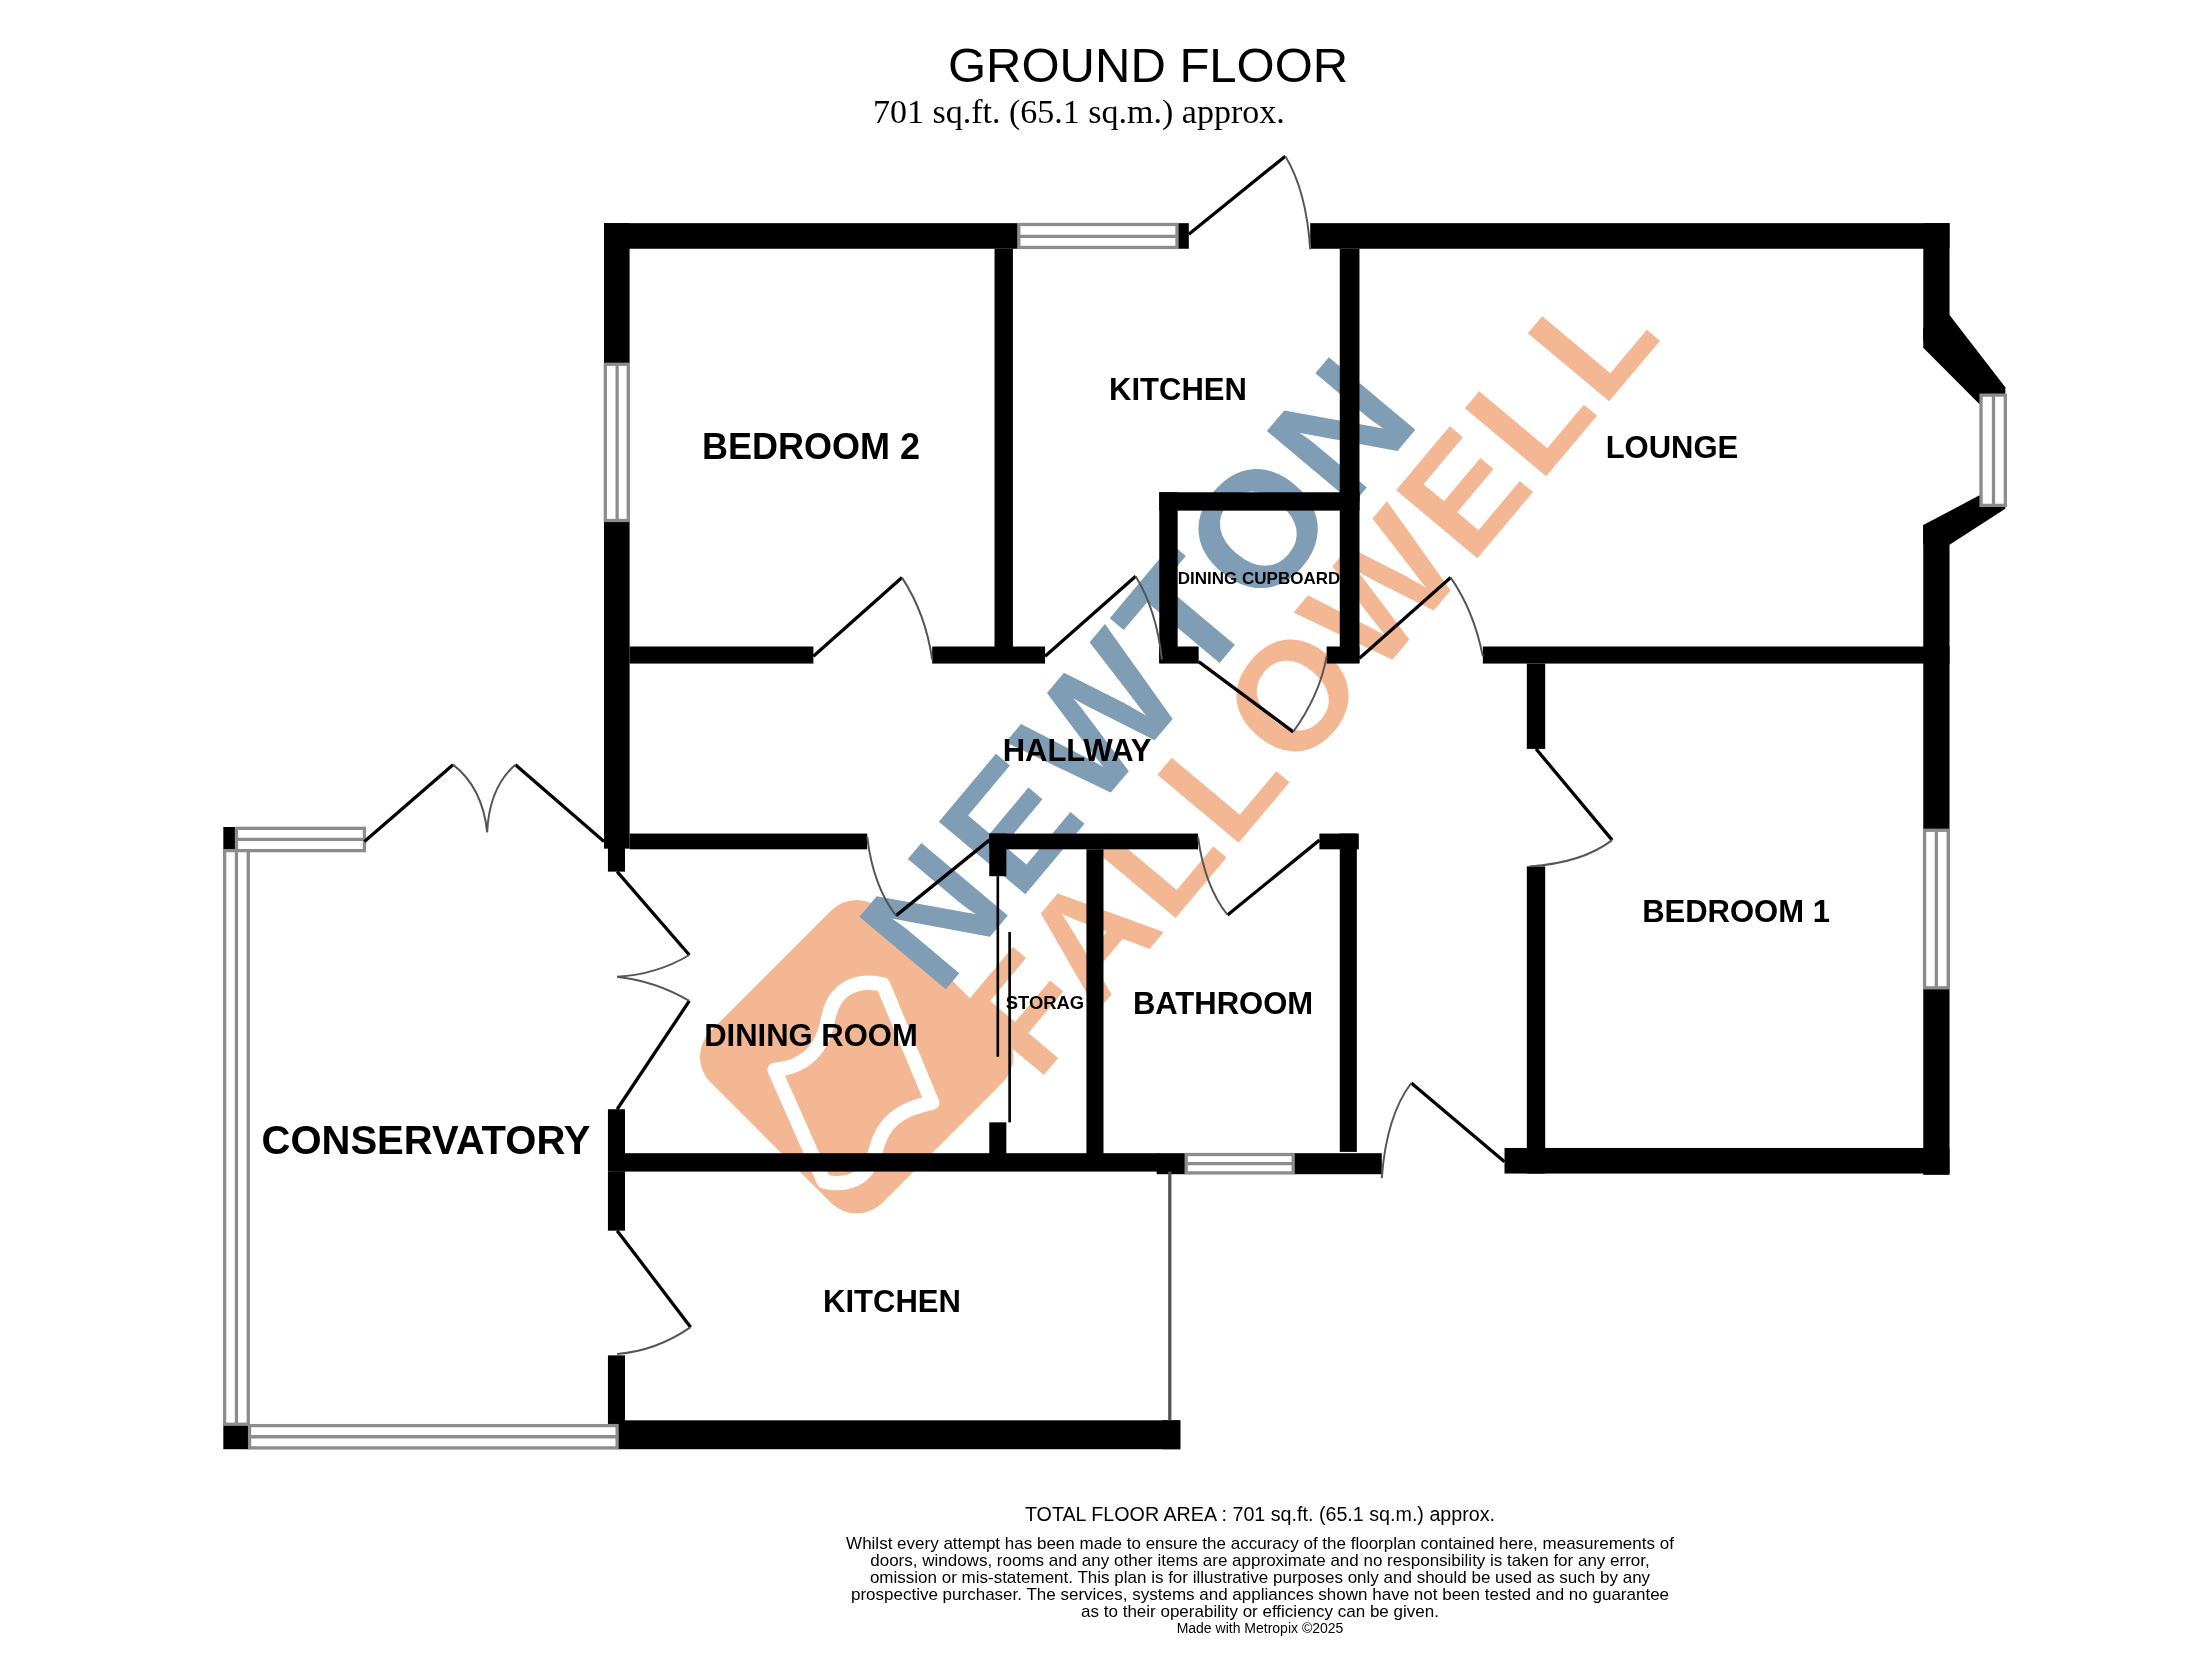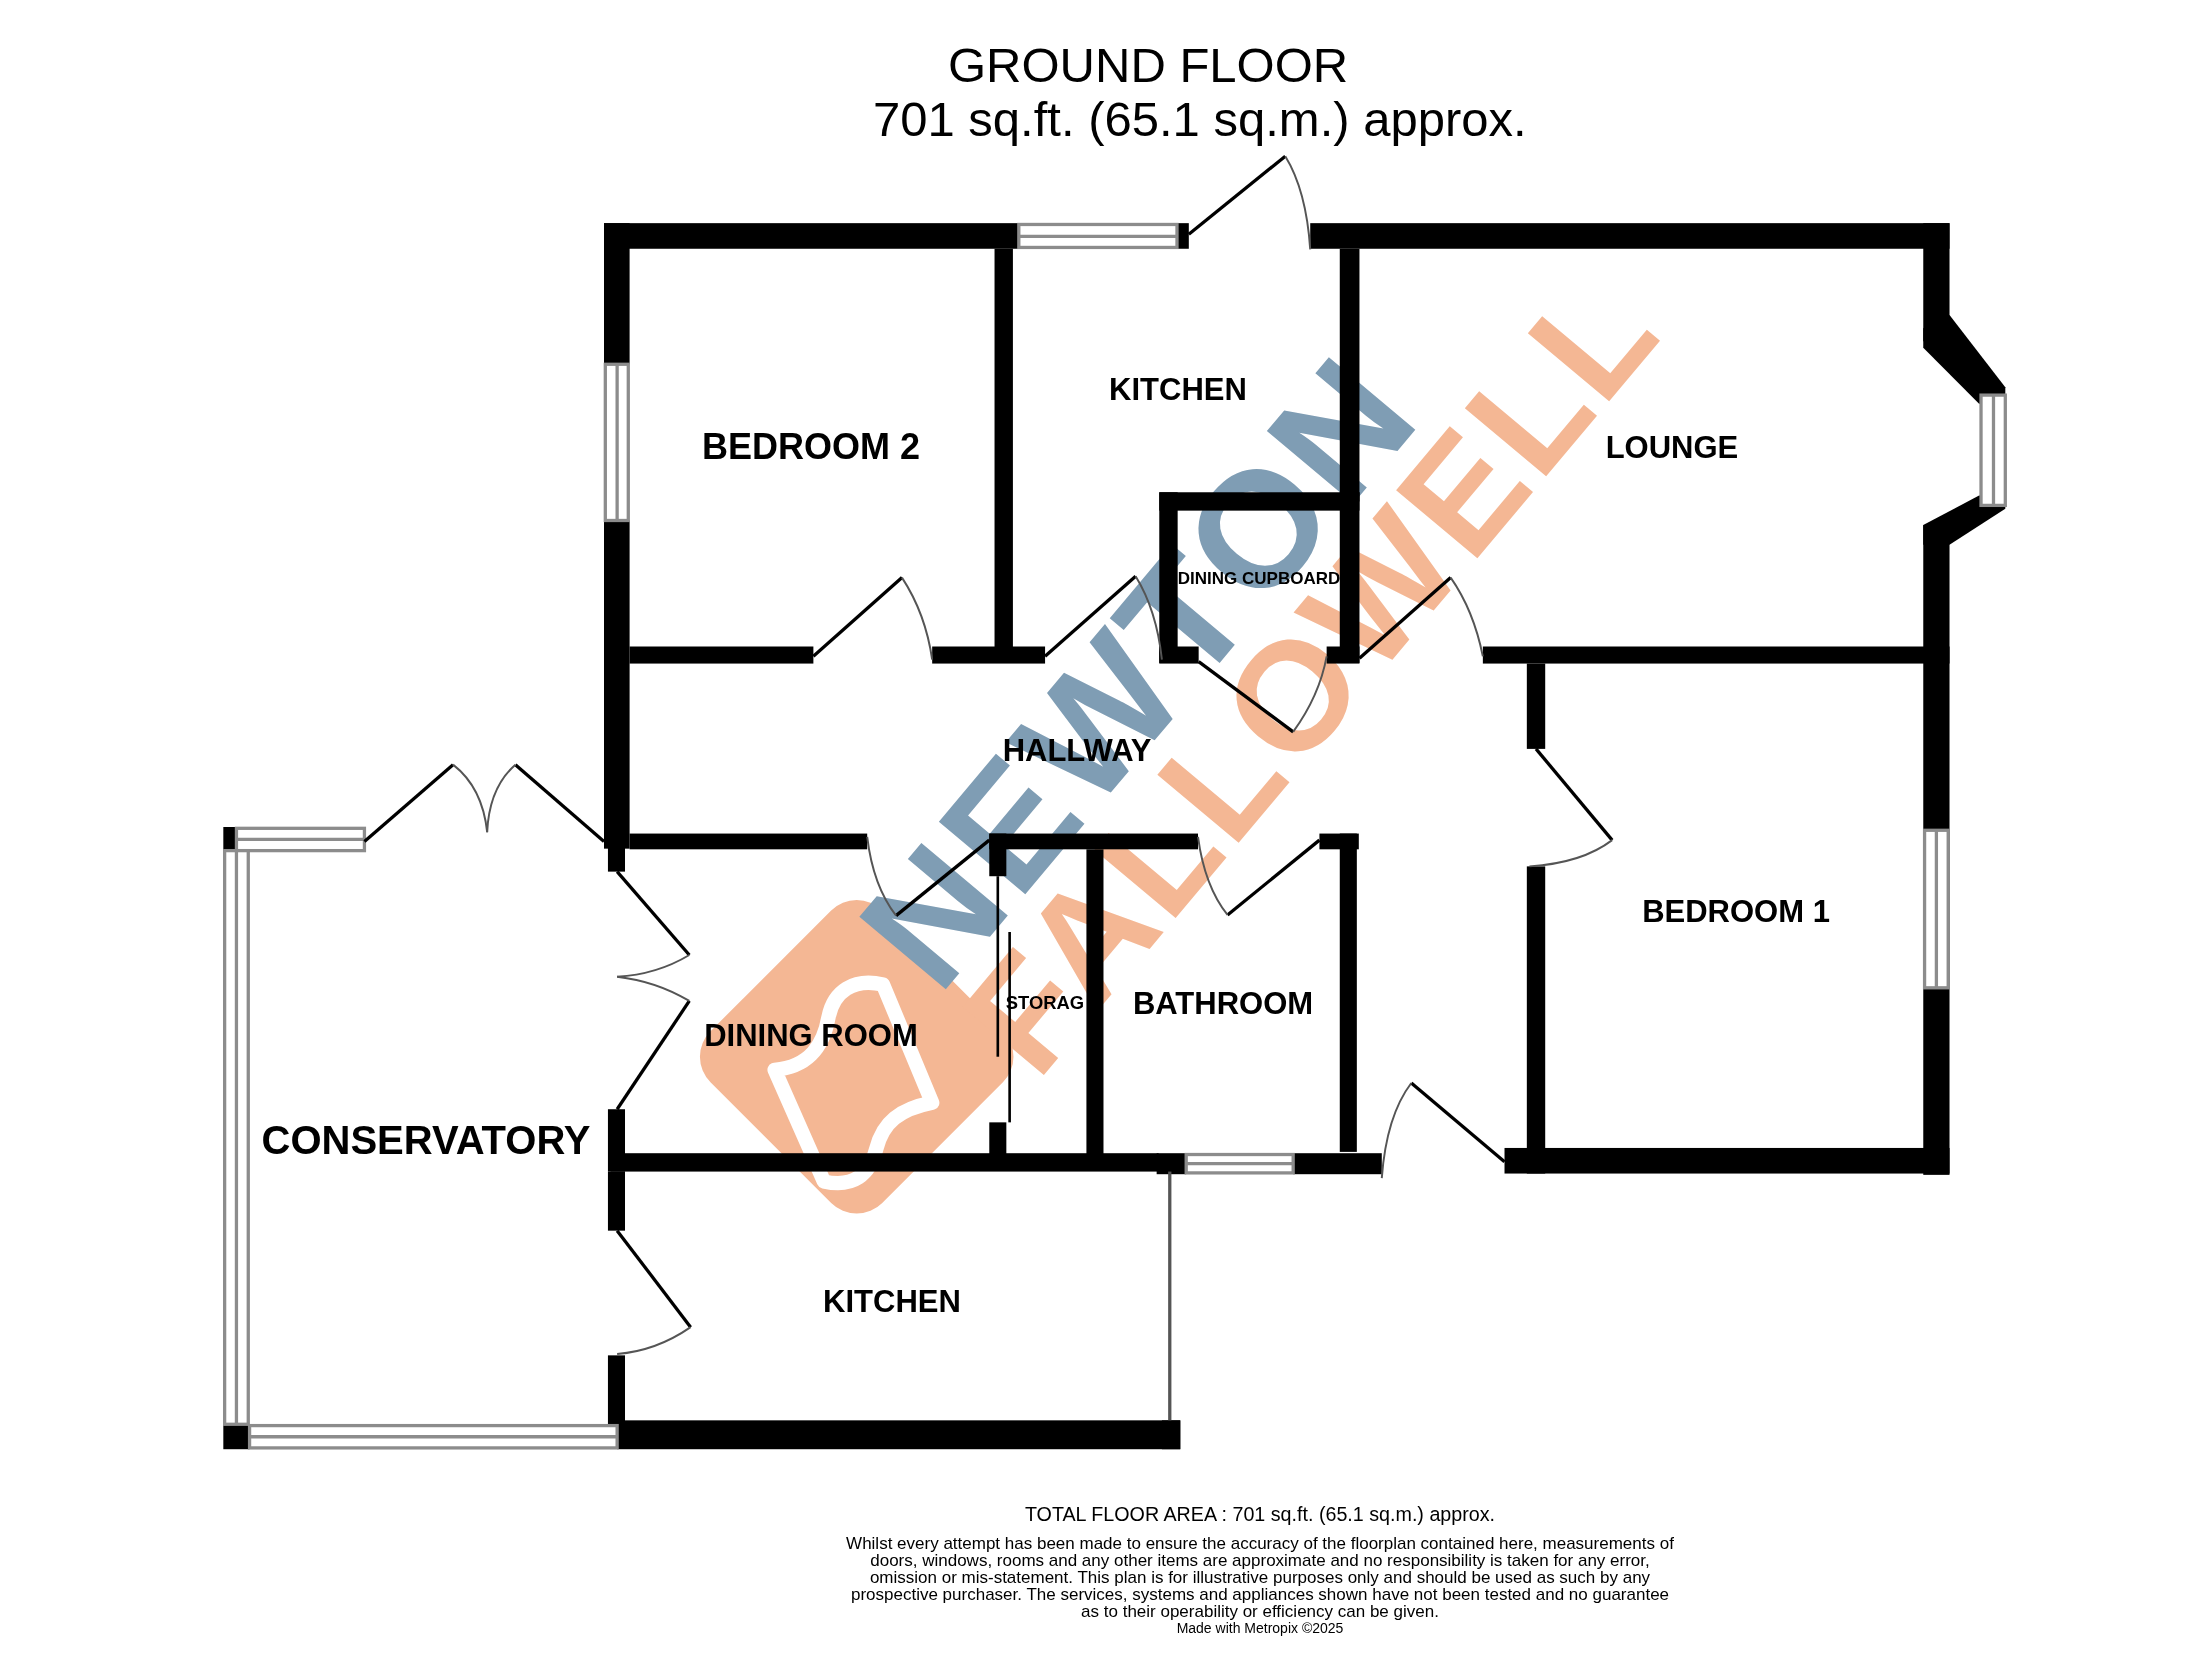--- a/index.html
+++ b/index.html
@@ -1,19 +1,19 @@
 <!DOCTYPE html>
 <html style="font-size:10.5px"><head>
 <meta charset="utf-8">
 <style>
   html, body { margin: 0; padding: 0; background: #ffffff; }
   body { width: 2205px; height: 1654px; position: relative; overflow: hidden;
          font-family: "Liberation Sans", "DejaVu Sans", sans-serif; color: #000; }
   .floor-name { position: absolute; left: 948px; top: 41px; font-size: 49px; line-height: 1; white-space: nowrap; }
-  .floor-area { position: absolute; left: 873px; top: 95px; font-size: 49px; line-height: 1; white-space: nowrap; }
+  .floor-area { position: absolute; left: 873px; top: 95px; font-size: 34px; line-height: 1; white-space: nowrap; font-family: Liberation Serif, serif; }
   svg.plan { position: absolute; left: 0; top: 0; }
   .room-label { position: absolute; font-weight: bold; white-space: nowrap; transform: translate(-50%, -50%); line-height: 1; }
   .footer { position: absolute; left: 840px; width: 840px; text-align: center; }
   .total-area { top: 1503px; font-size: 19.7px; white-space: nowrap; }
   .disclaimer { top: 1535px; font-size: 17px; line-height: 17px; }
   .made-with { top: 1620px; font-size: 14px; white-space: nowrap; }
 </style>
 </head>
 <body>
 

